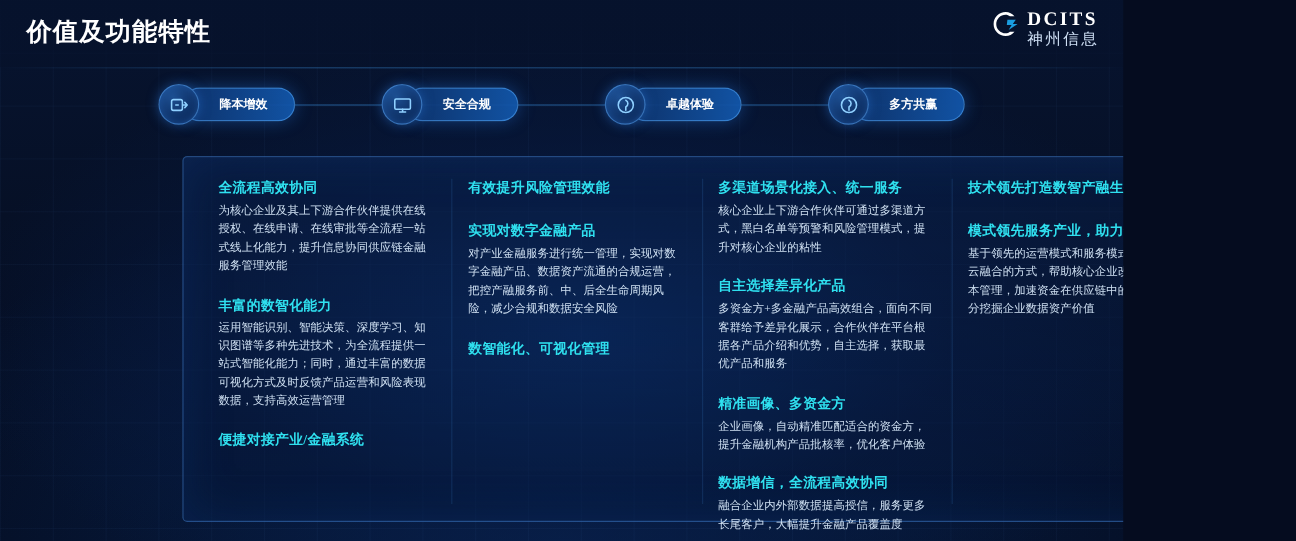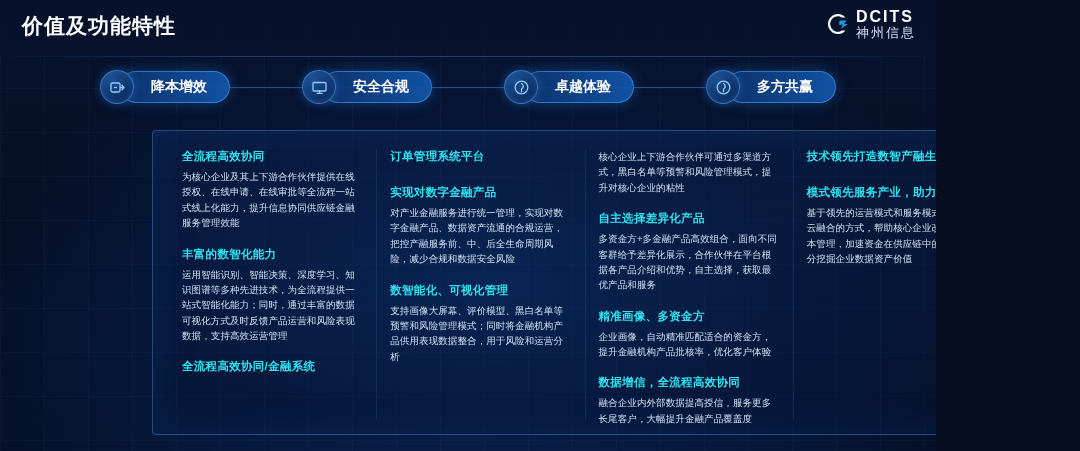--- a/index.html
+++ b/index.html
@@ -10,20 +10,21 @@
     font-family: "Liberation Sans", sans-serif;
   }
   .slide {
     position: relative;
     width: 936px; height: 451px;
     background:
       radial-gradient(ellipse 700px 340px at 52% 62%, rgba(10,48,110,0.85) 0%, rgba(7,26,66,0.55) 45%, rgba(4,12,36,0) 75%),
       radial-gradient(ellipse 900px 420px at 50% 100%, rgba(12,60,130,0.45) 0%, rgba(4,12,36,0) 70%),
       linear-gradient(180deg, #071430 0%, #061026 40%, #040b1e 100%);
     overflow: hidden;
+    font-family: Liberation Serif, serif;
   }
   
   .grid {
     position: absolute; inset: 0;
     background-image:
       linear-gradient(rgba(90,150,230,0.045) 1px, transparent 1px),
       linear-gradient(90deg, rgba(90,150,230,0.045) 1px, transparent 1px);
     background-size: 44px 44px;
     pointer-events: none;
   }
@@ -36,21 +37,21 @@
     position: absolute; top: 0; left: 0; right: 0; height: 56px;
     background: linear-gradient(180deg, rgba(6,18,44,0.95) 0%, rgba(6,17,42,0.6) 100%);
   }
   .title {
     position: absolute; left: 22px; top: 12px;
     font-size: 21px; font-weight: bold; color: #ffffff;
     letter-spacing: 1px;
   }
   .logo {
     position: absolute; right: 20px; top: 9px;
-    display: flex; align-items: center; gap: 7px;
+    display: flex; align-items: flex-start; gap: 7px;
   }
   .logo-mark {
     width: 22px; height: 22px; position: relative;
   }
   .logo-text { display: flex; flex-direction: column; line-height: 1.05; }
   .logo-en { font-size: 16px; font-weight: bold; color: #fff; letter-spacing: 2px; }
   .logo-cn { font-size: 13px; color: #cfe0f5; letter-spacing: 2px; }
 
   
   .pills {
@@ -66,21 +67,21 @@
     box-shadow: 0 0 10px rgba(40,120,220,0.5), inset 0 0 8px rgba(60,150,255,0.35);
     position: relative; z-index: 2;
   }
   .pill-icon svg { display: block; }
   .pill-label {
     margin-left: -14px;
     padding: 6px 22px 6px 30px;
     border-radius: 16px;
     background: linear-gradient(90deg, rgba(14,52,110,0.95), rgba(18,86,170,0.95));
     border: 1px solid rgba(90,175,255,0.5);
-    color: #ffffff; font-size: 14px; font-weight: bold;
+    color: #ffffff; font-size: 10px; font-weight: bold;
     white-space: nowrap;
     box-shadow: 0 0 14px rgba(30,110,210,0.45);
   }
   .connector {
     position: absolute; top: 87px; left: 160px; right: 160px; height: 1px;
     background: linear-gradient(90deg, rgba(60,150,230,0) 0%, rgba(60,150,230,0.45) 12%, rgba(60,150,230,0.45) 88%, rgba(60,150,230,0) 100%);
     z-index: 0;
   }
 
   
@@ -188,40 +189,40 @@
     <div class="col">
       <div>
         <div class="block-title">全流程高效协同</div>
         <div class="block-body">为核心企业及其上下游合作伙伴提供在线授权、在线申请、在线审批等全流程一站式线上化能力，提升信息协同供应链金融服务管理效能</div>
       </div>
       <div>
         <div class="block-title">丰富的数智化能力</div>
         <div class="block-body">运用智能识别、智能决策、深度学习、知识图谱等多种先进技术，为全流程提供一站式智能化能力；同时，通过丰富的数据可视化方式及时反馈产品运营和风险表现数据，支持高效运营管理</div>
       </div>
       <div>
-        <div class="block-title">全流程高效协同/金融系统</div>
-      </div>
-    </div>
-
-    <div class="col">
-      <div>
-        <div class="block-title">订单管理系统平台</div>
+        <div class="block-title">便捷对接产业/金融系统</div>
+      </div>
+    </div>
+
+    <div class="col">
+      <div>
+        <div class="block-title">有效提升风险管理效能</div>
       </div>
       <div>
         <div class="block-title">实现对数字金融产品</div>
         <div class="block-body">对产业金融服务进行统一管理，实现对数字金融产品、数据资产流通的合规运营，把控产融服务前、中、后全生命周期风险，减少合规和数据安全风险</div>
       </div>
       <div>
         <div class="block-title">数智能化、可视化管理</div>
-        <div class="block-body">支持画像大屏幕、评价模型、黑白名单等预警和风险管理模式；同时将金融机构产品供用表现数据整合，用于风险和运营分析</div>
-      </div>
-    </div>
-
-    <div class="col">
-      <div>
+      </div>
+    </div>
+
+    <div class="col">
+      <div>
+        <div class="block-title">多渠道场景化接入、统一服务</div>
         <div class="block-body">核心企业上下游合作伙伴可通过多渠道方式，黑白名单等预警和风险管理模式，提升对核心企业的粘性</div>
       </div>
       <div>
         <div class="block-title">自主选择差异化产品</div>
         <div class="block-body">多资金方+多金融产品高效组合，面向不同客群给予差异化展示，合作伙伴在平台根据各产品介绍和优势，自主选择，获取最优产品和服务</div>
       </div>
       <div>
         <div class="block-title">精准画像、多资金方</div>
         <div class="block-body">企业画像，自动精准匹配适合的资金方，提升金融机构产品批核率，优化客户体验</div>
       </div>

